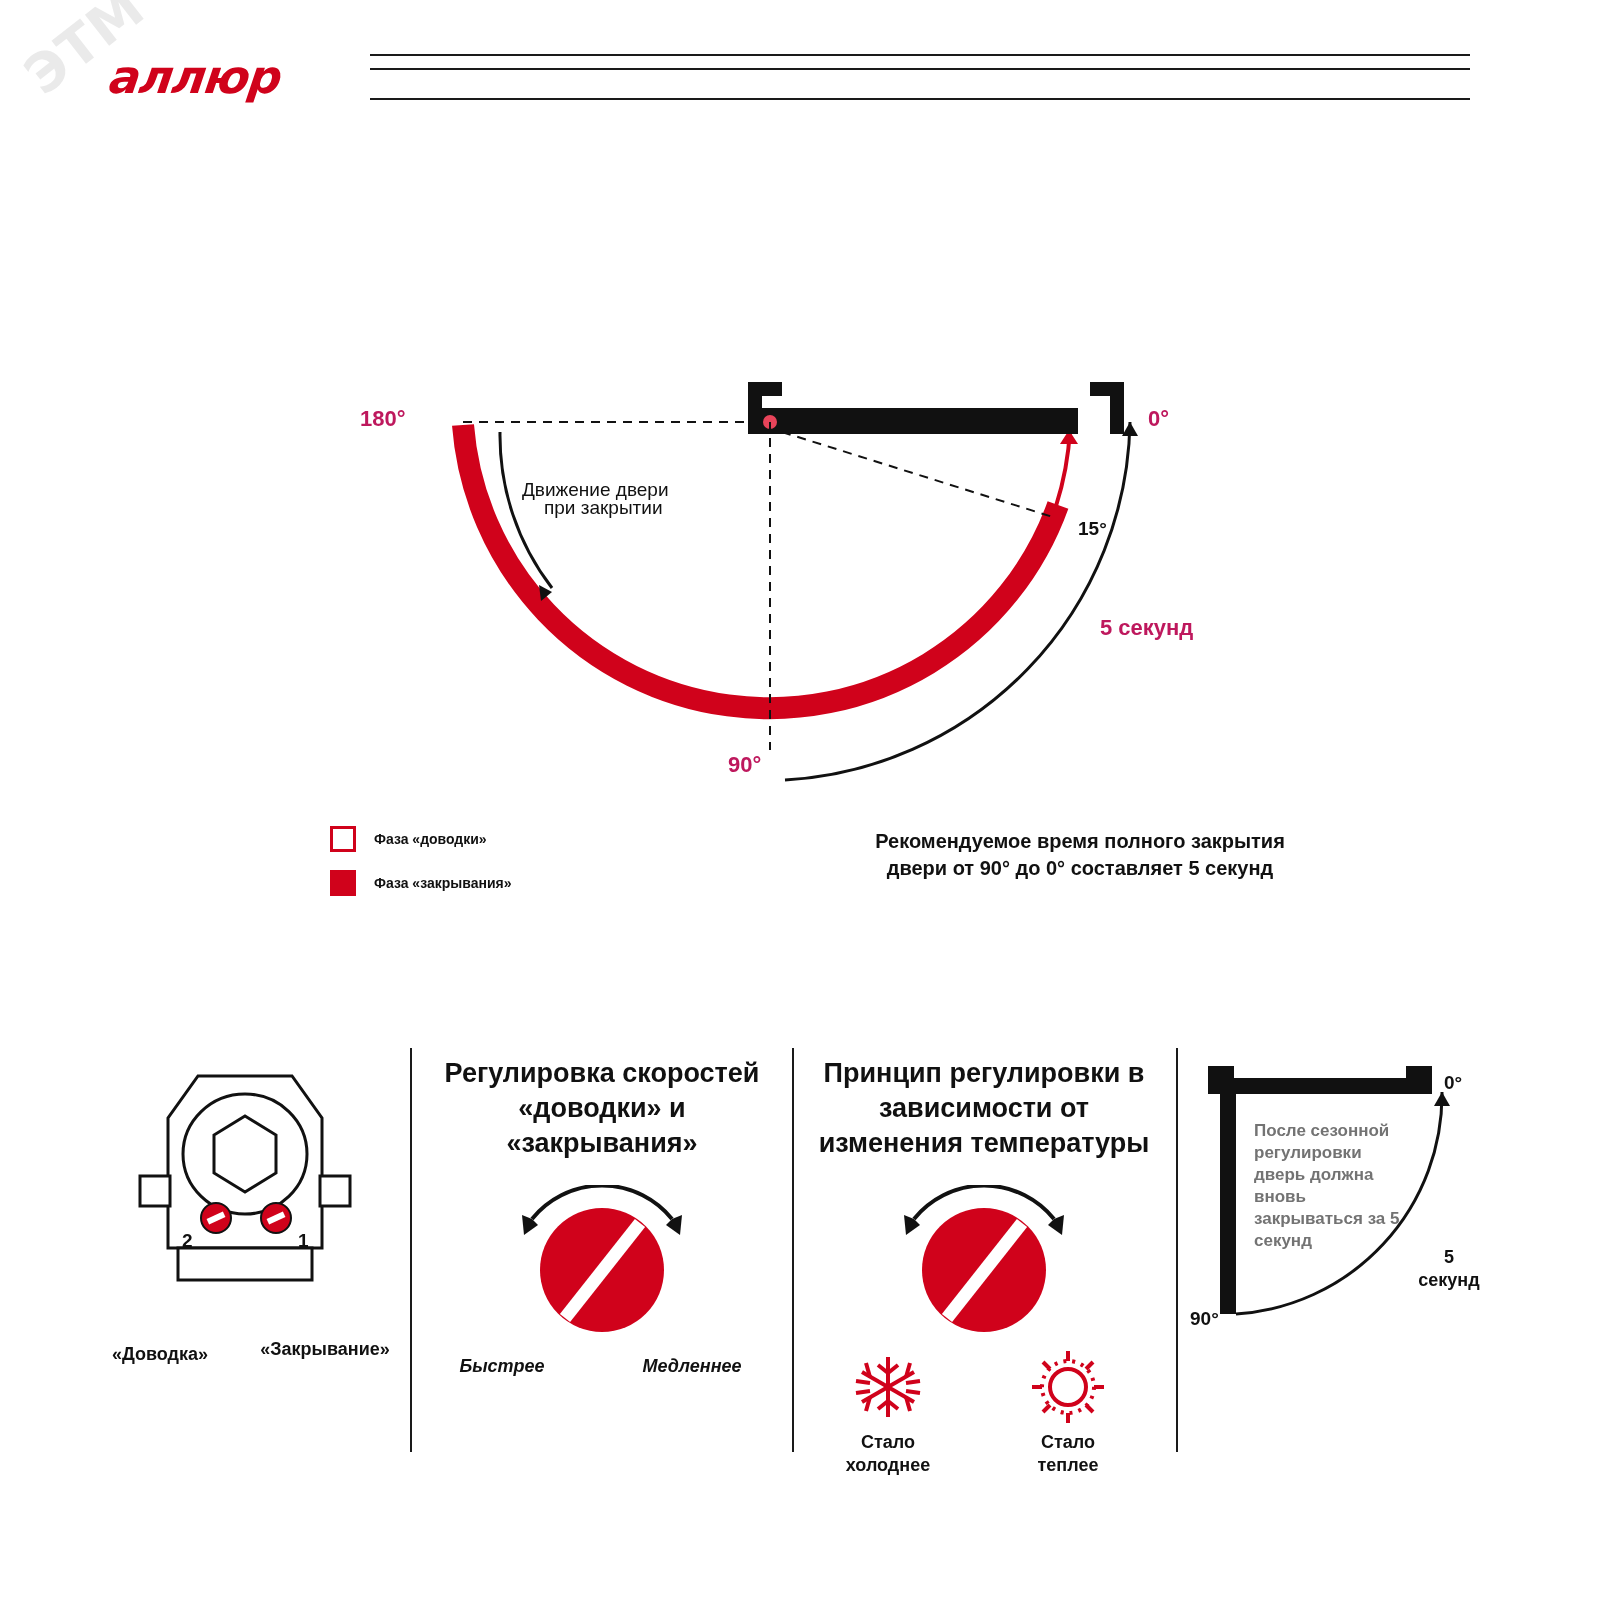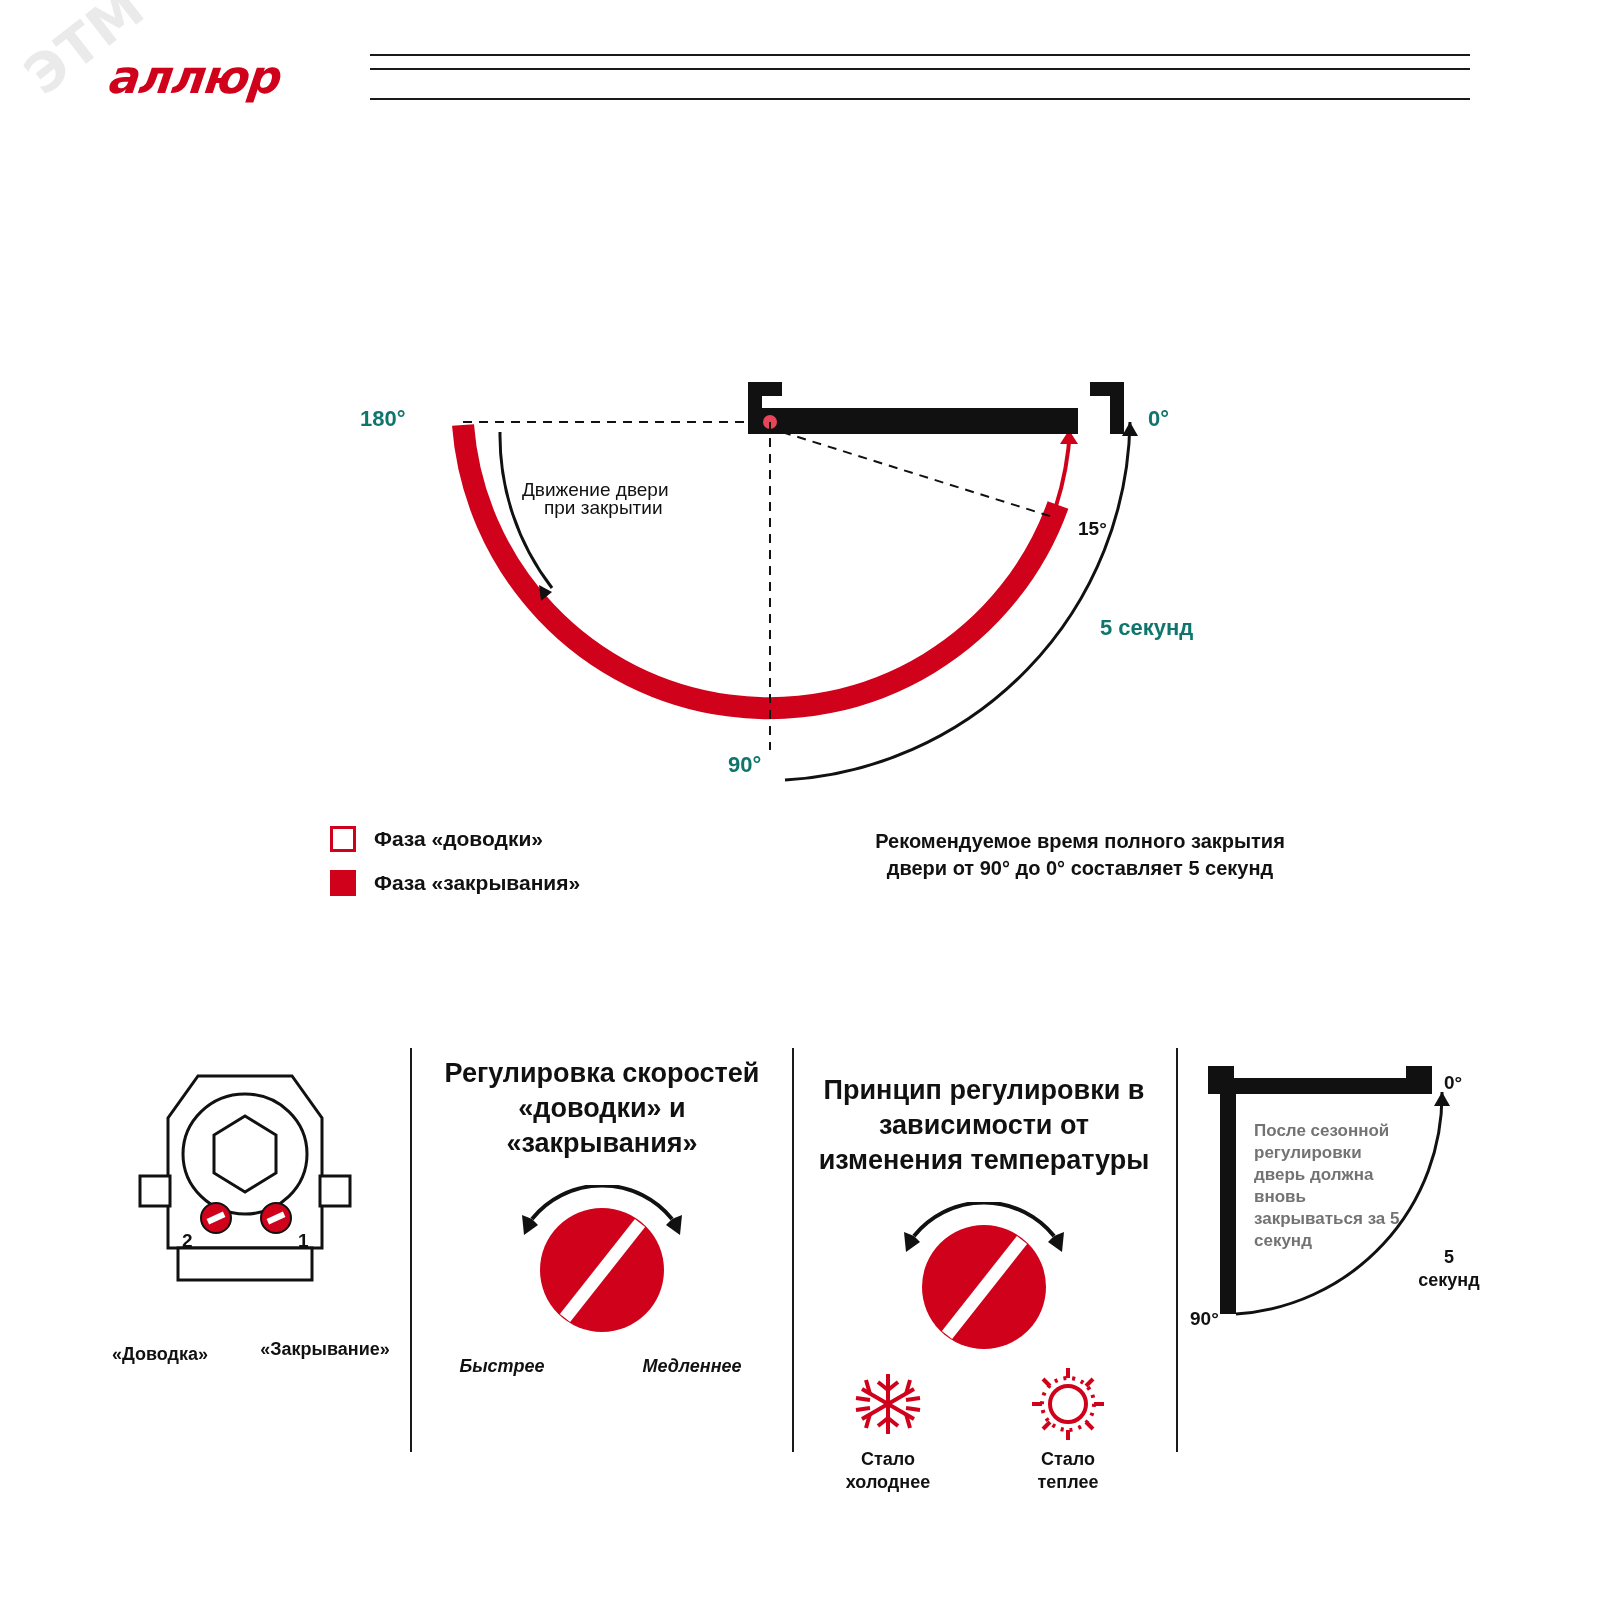--- a/index.html
+++ b/index.html
@@ -90,21 +90,21 @@
     top: 360px;
     width: 960px;
     height: 470px;
   }
   .diagram svg { display: block; }
 
   .lbl {
     position: absolute;
     font-size: 22px;
     font-weight: 700;
-    color: #0f766e;
+    color: #be185d;
     white-space: nowrap;
   }
   .lbl-small {
     position: absolute;
     font-size: 19px;
     font-weight: 700;
     color: #111;
     white-space: nowrap;
   }
   .lbl-normal {
@@ -137,21 +137,21 @@
   }
   .swatch-outline {
     border: 3px solid #d0021b;
     background: #fff;
   }
   .swatch-filled {
     background: #d0021b;
     border: 3px solid #d0021b;
   }
   .legend-label {
-    font-size: 21px;
+    font-size: 14px;
     font-weight: 700;
     color: #111;
   }
 
   .note {
     position: absolute;
     left: 870px;
     top: 828px;
     width: 420px;
     text-align: center;
@@ -304,21 +304,21 @@
         <path d="M 100 34 l -10 -4 l 2 20 l 14 -10 z" fill="#111"></path>
         <path d="M 240 34 l 10 -4 l -2 20 l -14 -10 z" fill="#111"></path>
       </svg>
       <div class="cap-row" style="margin-top:6px;">
         <div class="panel-caption" style="width:140px;">Быстрее</div>
         <div class="panel-caption" style="width:160px;">Медленнее</div>
       </div>
     </div>
 
     <div class="panel" style="left:736px; top:8px; width:336px;">
-      <div class="panel-title" style="width:336px;margin-top:17px;">Принцип регулировки в зависимости от изменения температуры</div>
+      <div class="panel-title" style="width:336px;">Принцип регулировки в зависимости от изменения температуры</div>
       <svg width="336" height="160" viewBox="0 0 336 160" style="margin-top:24px;">
         <circle cx="168" cy="85" r="62" fill="#d0021b"></circle>
         <path d="M 131 133 L 206 38" stroke="#fff" stroke-width="13"></path>
         <path d="M 98 34 A 90 90 0 0 1 238 34" fill="none" stroke="#111" stroke-width="4"></path>
         <path d="M 98 34 l -10 -4 l 2 20 l 14 -10 z" fill="#111"></path>
         <path d="M 238 34 l 10 -4 l -2 20 l -14 -10 z" fill="#111"></path>
       </svg>
       <svg width="336" height="76" viewBox="0 0 336 76">
 
         <g stroke="#d0021b" stroke-width="4" fill="none">

